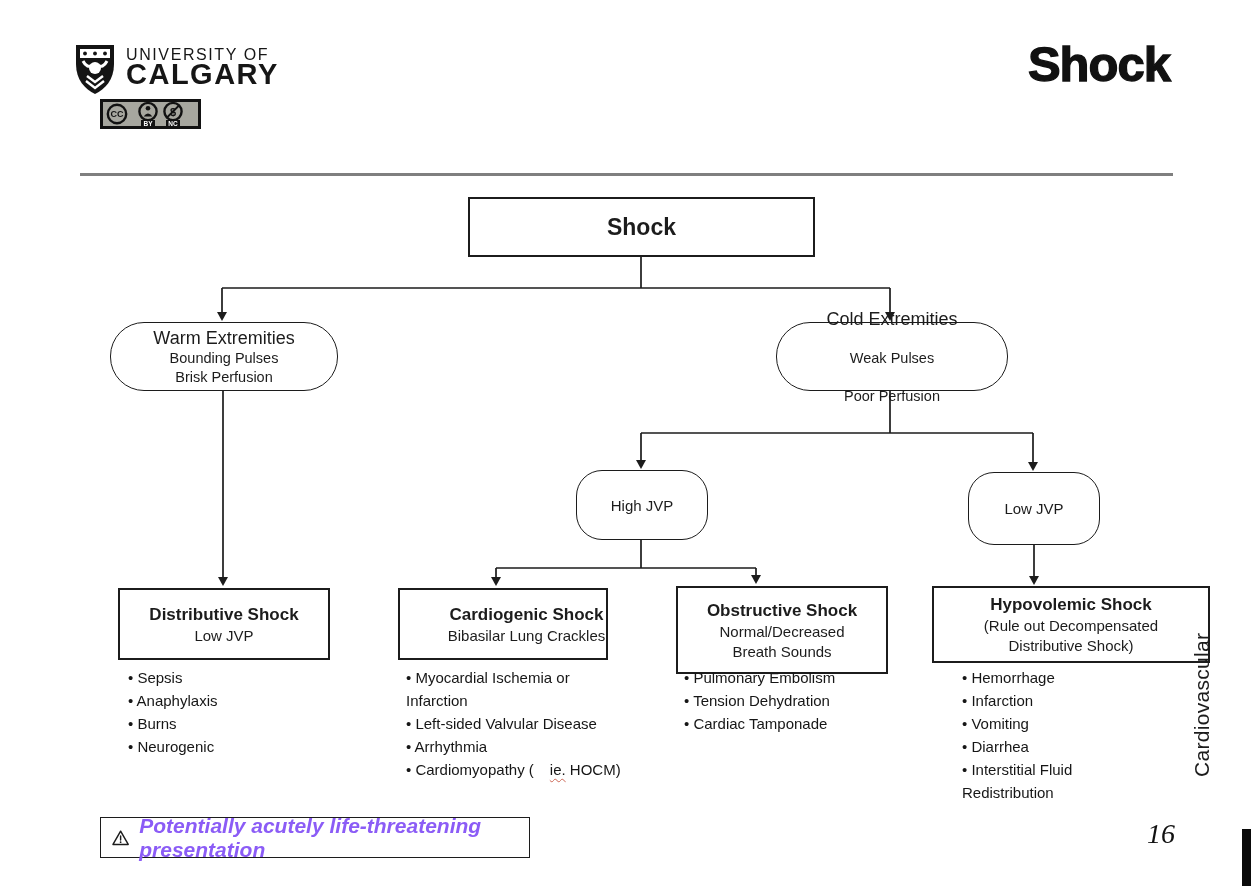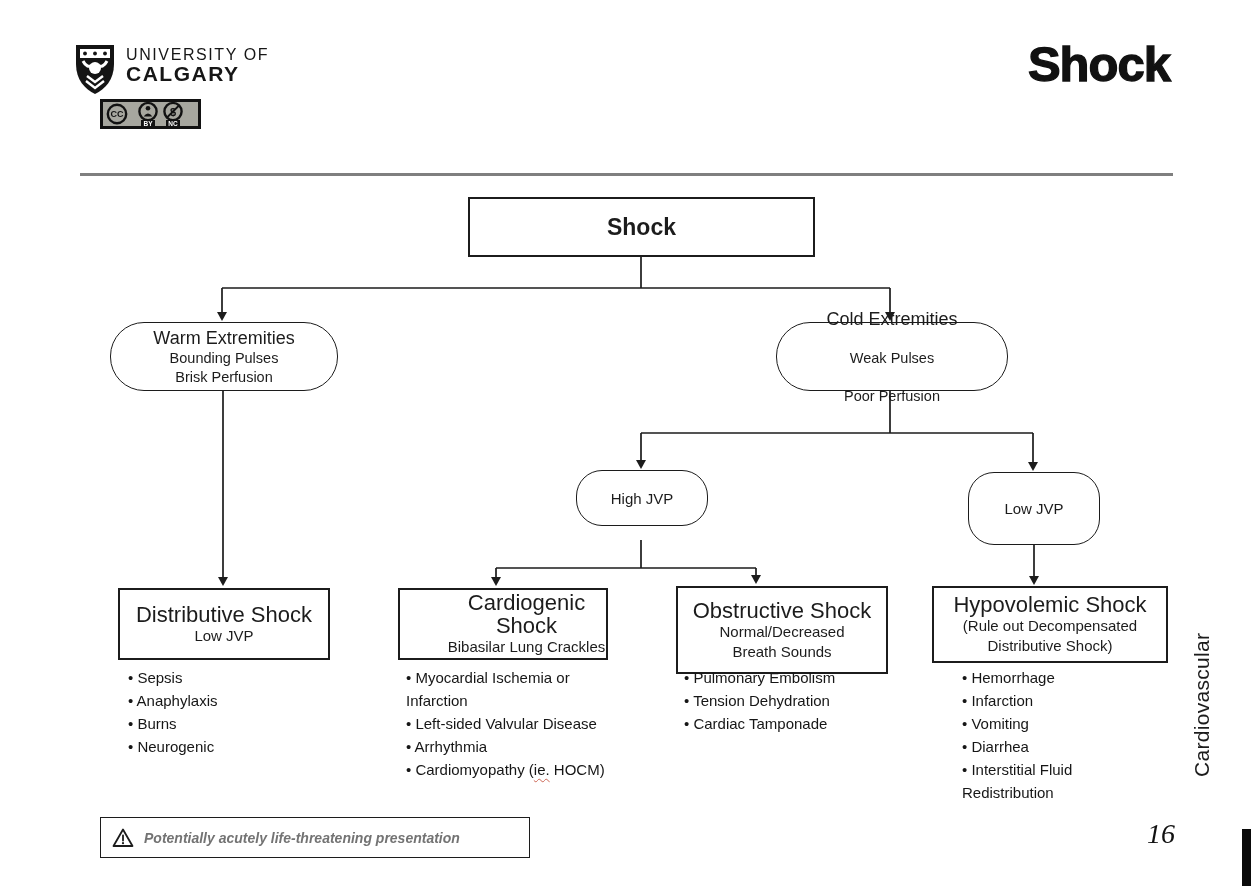--- a/index.html
+++ b/index.html
@@ -4,21 +4,21 @@
 <style>
   html,body { margin:0; padding:0; background:#fff; }
   .page {
     position:relative; width:1251px; height:886px; background:#ffffff;
     font-family:"Liberation Sans", sans-serif; color:#1c1c1c; overflow:hidden;
   }
   
   .logo { position:absolute; left:72px; top:42px; display:flex; align-items:flex-start; }
   .logo-words { margin-left:8px; margin-top:6px; color:#161616; }
   .logo-line1 { font-size:16px; font-weight:normal; letter-spacing:1.6px; line-height:13px; }
-  .logo-line2 { font-size:21px; font-weight:bold; letter-spacing:1.5px; line-height:26px; }
+  .logo-line2 { font-size:29px; font-weight:bold; letter-spacing:1.5px; line-height:26px; }
   .cc-badge { position:absolute; left:100px; top:99px; }
   .page-title {
     position:absolute; right:81px; top:36px; font-size:49px; font-weight:bold;
     letter-spacing:-1px; color:#111; -webkit-text-stroke:1.3px #111;
   }
   .divider { position:absolute; left:80px; top:173px; width:1093px; height:3px; background:#7f7f7f; }
 
   
   .connectors { position:absolute; left:0; top:0; width:1251px; height:886px; pointer-events:none; }
   .node {
@@ -26,47 +26,47 @@
     border:2px solid #1c1c1c; display:flex; flex-direction:column;
     align-items:center; justify-content:center; text-align:center;
   }
   .pill { border-radius:34px; border-width:1.5px; }
   .node-root { left:468px; top:197px; width:347px; height:60px; }
   .node-root .root-label { font-size:23px; font-weight:bold; }
   .node-warm { left:110px; top:322px; width:228px; height:69px; }
   .node-cold { left:776px; top:322px; width:232px; height:69px;gap:19px; }
   .pill-title { font-size:18px; line-height:22px; }
   .pill-sub   { font-size:14.5px; line-height:19px; }
-  .node-high { left:576px; top:470px; width:132px; height:56px; border-radius:26px; }
+  .node-high { left:576px; top:470px; width:132px; height:70px; border-radius:26px; }
   .node-low  { left:968px; top:472px; width:132px; height:73px; border-radius:26px; }
   .jvp-label { font-size:15px; }
   .node-dist { left:118px; top:588px; width:212px; height:72px; }
   .node-card { left:398px; top:588px; width:210px; height:72px;padding-left:47px; }
   .node-obst { left:676px; top:586px; width:212px; height:88px; }
-  .node-hypo { left:932px; top:586px; width:236px; height:77px; }
-  .leaf-title { font-size:22px; font-weight:normal; line-height:23px; }
+  .node-hypo { left:932px; top:586px; width:278px; height:77px; }
+  .leaf-title { font-size:17px; font-weight:bold; line-height:23px; }
   .leaf-sub   { font-size:15px; line-height:20px; }
 
   .cause-list { position:absolute; font-size:15px; line-height:23px; color:#161616; }
   .cause-list > div { white-space:nowrap; }
   .list-dist { left:128px; top:666px; }
   .list-card { left:406px; top:666px; }
   .list-obst { left:684px; top:666px; }
   .list-hypo { left:962px; top:666px; }
   .flagged {
     text-decoration-line:underline; text-decoration-style:wavy;
-    text-decoration-color:#cc6655; text-decoration-thickness:1px; text-underline-offset:3px;
+    text-decoration-color:#cc6655; text-decoration-thickness:1px; text-underline-offset:3px;margin-left:16px;
   }
 
   
   .warning-box {
     position:absolute; left:100px; top:817px; width:430px; height:41px; box-sizing:border-box;
     border:1.7px solid #1c1c1c; display:flex; align-items:center; padding:0 10px; background:#fff;
   }
-  .warning-text { font-style:italic; font-weight:600; font-size:14px; margin-left:9px; color:#737373; }
+  .warning-text { font-style:italic; font-weight:600; font-size:21px; margin-left:9px; color:#8b5cf6; }
   .section-label {
     position:absolute; left:1190px; top:615px; width:32px; height:180px;
     writing-mode:vertical-rl; transform:rotate(180deg);
     font-size:21px; color:#1c1c1c; text-align:center; letter-spacing:0.3px;
   }
   .page-number {
     position:absolute; left:1147px; top:818px;
     font-family:"Liberation Serif", serif; font-style:italic; font-weight:normal;
     font-size:28px; color:#111;
   }

